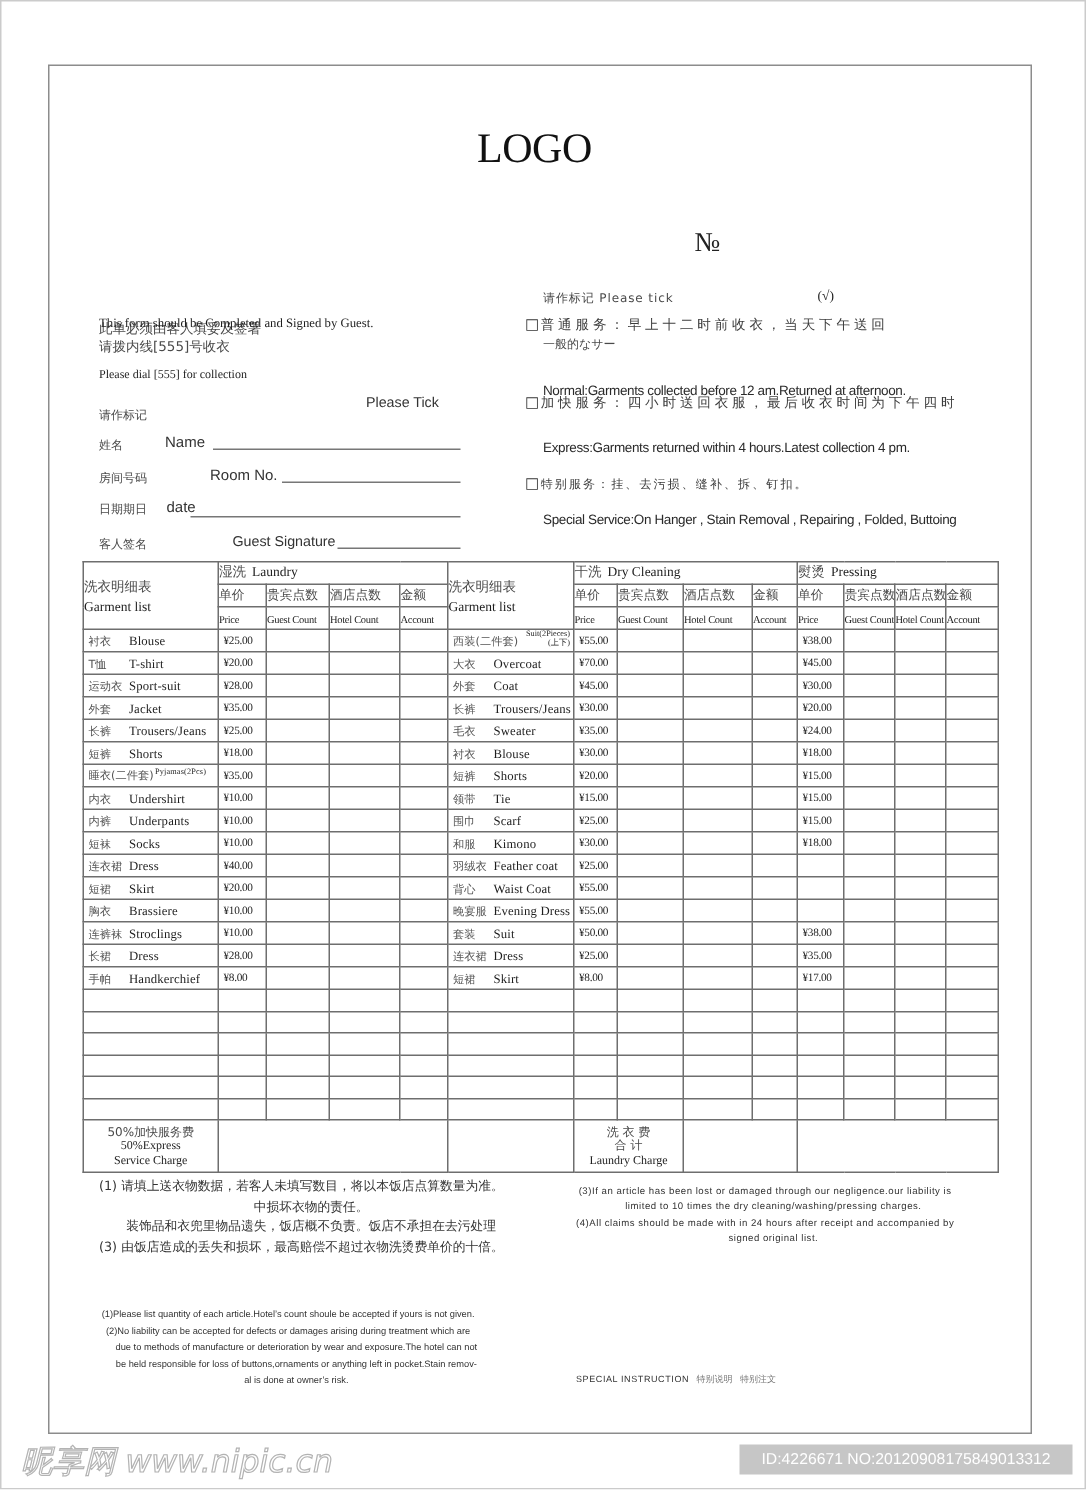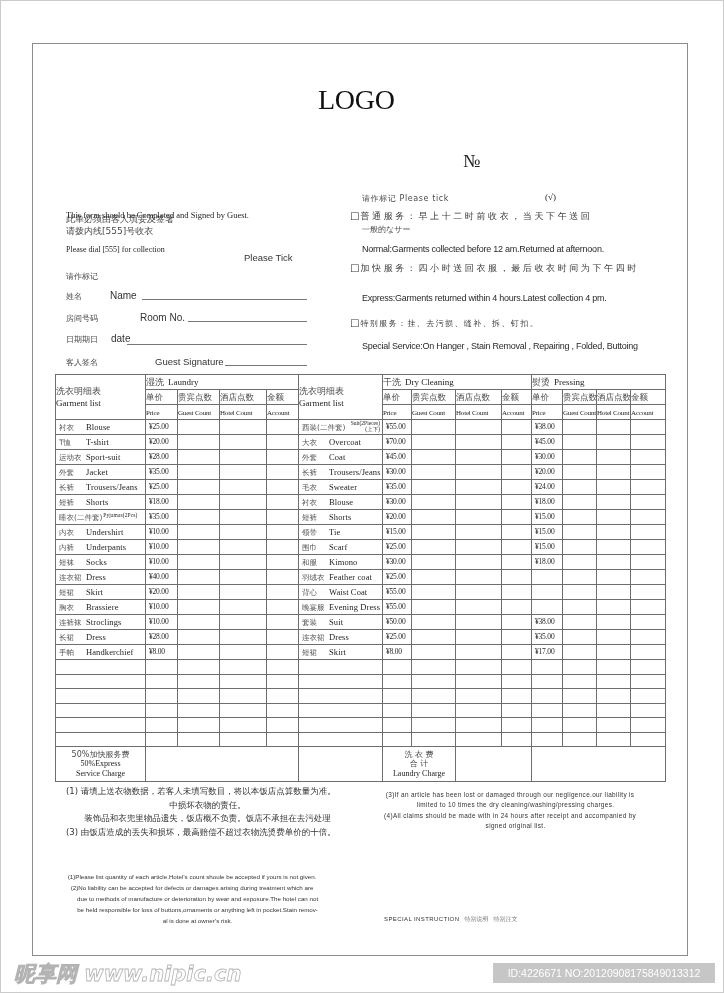--- a/index.html
+++ b/index.html
@@ -45,38 +45,38 @@
 
 .notes-cn{left:66px;top:785px;font-size:8.5px;line-height:13.6px;color:#333;font-family:"DejaVu Sans",sans-serif;}
 .notes-en-l{left:66px;top:871px;font-size:6.2px;line-height:11px;color:#333;font-family:"Liberation Sans",sans-serif;}
 .notes-en-r{left:384px;top:790px;font-size:6.4px;line-height:10.3px;letter-spacing:0.35px;color:#333;font-family:"Liberation Sans",sans-serif;}
 .note-line{display:block;white-space:nowrap;text-align:center;}
 .note-line.cont{padding-left:11px;}
 .notes-cn .note-line.cont{padding-left:13px;}
 .special{left:384px;top:915px;font-size:6px;letter-spacing:0.4px;font-family:"Liberation Sans",sans-serif;color:#333;}
 .special .cjk{font-size:6px;color:#777;margin-left:5px;letter-spacing:0;}
 
-.wm-site{left:14px;top:960px;font-size:21px;font-style:italic;font-weight:bold;color:transparent;-webkit-text-stroke:0.8px #b3b3b3;font-family:"DejaVu Sans",sans-serif;}
+.wm-site{left:14px;top:960px;font-size:21px;font-style:italic;font-weight:normal;color:transparent;-webkit-text-stroke:0.8px #b3b3b3;font-family:"DejaVu Sans",sans-serif;}
 .wm-id{left:493px;top:963px;width:222px;height:20px;background:#c6c6c6;color:#fff;font-size:10.5px;line-height:20px;text-align:center;font-family:"Liberation Sans",sans-serif;}
 </style>
 </head>
 <body>
 
 <div class="frame-outer"></div>
 <div class="frame-inner"></div>
 
 <div class="a logo serif">LOGO</div>
 <div class="a number serif">№</div>
 
 <div class="a cjk l9" style="left:66px;top:191px;margin-top:22px;">此单必须由客人填妥及签署</div>
 <div class="a serif l85" style="left:66px;top:210px;">This form should be Completed and Signed by Guest.</div>
 <div class="a cjk l9" style="left:66px;top:225px;">请拨内线[555]号收衣</div>
 <div class="a serif l8" style="left:66px;top:245px;">Please dial [555] for collection</div>
 <div class="a cjk l8" style="left:66px;top:271px;">请作标记</div>
-<div class="a sans" style="left:200px;top:252px;font-size:9.5px;color:#333;padding-left:44px;">Please Tick</div>
+<div class="a sans" style="left:200px;top:263px;font-size:9.5px;color:#333;padding-left:44px;">Please Tick</div>
 
 <div>
   <div class="a cjk l8" style="left:66px;top:291px;">姓名</div>
   <div class="a sans" style="left:110px;top:290px;font-size:10px;color:#333;">Name</div>
   <div class="uline" style="left:142px;top:299px;width:165px;"></div>
 </div>
 <div>
   <div class="a cjk l8" style="left:66px;top:313px;">房间号码</div>
   <div class="a sans" style="left:140px;top:312px;font-size:10px;color:#333;">Room No.</div>
   <div class="uline" style="left:188px;top:321px;width:119px;"></div>
@@ -93,21 +93,21 @@
 </div>
 
 <div class="a cjk l8" style="left:362px;top:193px;letter-spacing:0.6px;">请作标记 Please tick</div>
 <div class="a serif l9" style="left:545px;top:192px;">(√)</div>
 
 <div>
   <div class="a cjk svc-cn" style="left:350px;top:210px;">
     <span class="chk">□</span><span>普通服务：早上十二时前收衣，当天下午送回</span>
   </div>
   <div class="a cjk l8" style="left:362px;top:224px;">一般的なサー</div>
-  <div class="a sans svc-en" style="left:362px;top:244px;">Normal:Garments collected before 12 am.Returned at afternoon.</div>
+  <div class="a sans svc-en" style="left:362px;top:255px;">Normal:Garments collected before 12 am.Returned at afternoon.</div>
 </div>
 <div>
   <div class="a cjk svc-cn" style="left:350px;top:262px;">
     <span class="chk">□</span><span>加快服务：四小时送回衣服，最后收衣时间为下午四时</span>
   </div>
   <div class="a sans svc-en" style="left:362px;top:293px;">Express:Garments returned within 4 hours.Latest collection 4 pm.</div>
 </div>
 <div>
   <div class="a cjk svc-cn3" style="left:350px;top:317px;">
     <span class="chk">□</span><span>特别服务：挂、去污损、缝补、拆、钉扣。</span>

